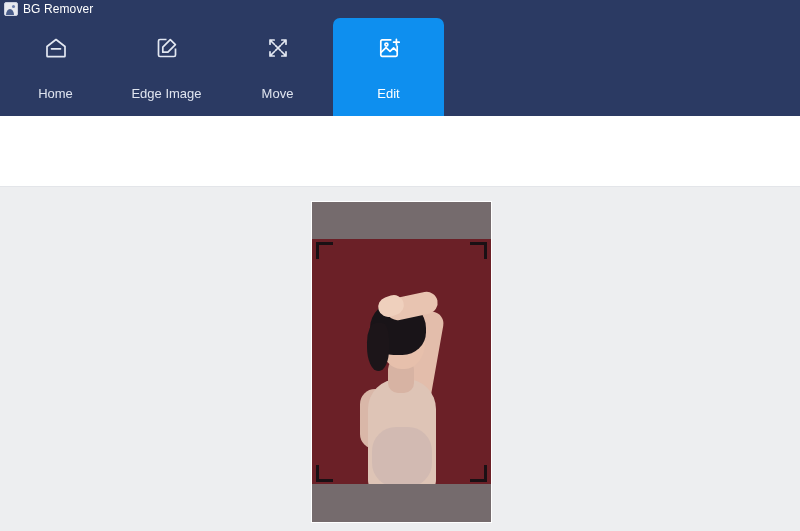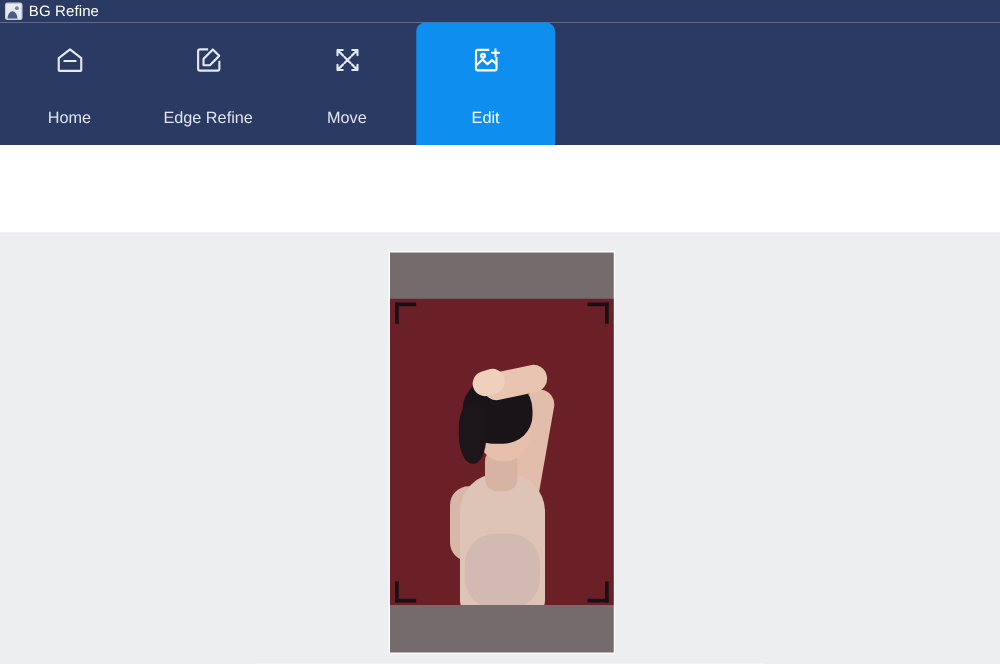--- a/index.html
+++ b/index.html
@@ -307,21 +307,21 @@
   .h-tl { left: 4px;  top: 40px;  border-right: none; border-bottom: none; }
   .h-tr { right: 4px; top: 40px;  border-left: none;  border-bottom: none; }
   .h-bl { left: 4px;  bottom: 40px; border-right: none; border-top: none; }
   .h-br { right: 4px; bottom: 40px; border-left: none;  border-top: none; }
 </style>
 </head>
 <body>
 
 <div class="titlebar">
   <div class="app-icon"></div>
-  <div class="app-title">BG Refine</div>
+  <div class="app-title">BG Remover</div>
 </div>
 
 <div class="navbar">
   <div class="tabs">
 
     <div class="tab">
       <span class="tab-icon">
         <svg viewBox="0 0 26 26" width="26" height="26" fill="none" stroke="#e3e8f2" stroke-width="1.7" stroke-linejoin="round">
           <path d="M4 11.5 13 4.5l9 7V21a.7.7 0 0 1-.7.7H4.7A.7.7 0 0 1 4 21z"></path>
           <path d="M8.5 13.8h9" stroke-linecap="round"></path>
@@ -330,21 +330,21 @@
       <span class="tab-label">Home</span>
     </div>
 
     <div class="tab">
       <span class="tab-icon">
         <svg viewBox="0 0 26 26" width="26" height="26" fill="none" stroke="#e3e8f2" stroke-width="1.7" stroke-linejoin="round">
           <path d="M21.5 13.5V20a1.5 1.5 0 0 1-1.5 1.5H6A1.5 1.5 0 0 1 4.5 20V6A1.5 1.5 0 0 1 6 4.5h6.5"></path>
           <path d="M16.3 4.6 21.4 9.7 13.9 17.2l-5.1.0 0-5.1z" fill="none"></path>
         </svg>
       </span>
-      <span class="tab-label">Edge Refine</span>
+      <span class="tab-label">Edge Image</span>
     </div>
 
     <div class="tab">
       <span class="tab-icon">
         <svg viewBox="0 0 26 26" width="26" height="26" fill="none" stroke="#e3e8f2" stroke-width="1.7" stroke-linecap="round" stroke-linejoin="round">
           <path d="M9.5 9.5 5 5m0 0h4.2M5 5v4.2"></path>
           <path d="M16.5 9.5 21 5m0 0h-4.2M21 5v4.2"></path>
           <path d="M9.5 16.5 5 21m0 0h4.2M5 21v-4.2"></path>
           <path d="M16.5 16.5 21 21m0 0h-4.2M21 21v-4.2"></path>
           <path d="M10.6 10.6 13 13l2.4-2.4M10.6 15.4 13 13l2.4 2.4"></path>

